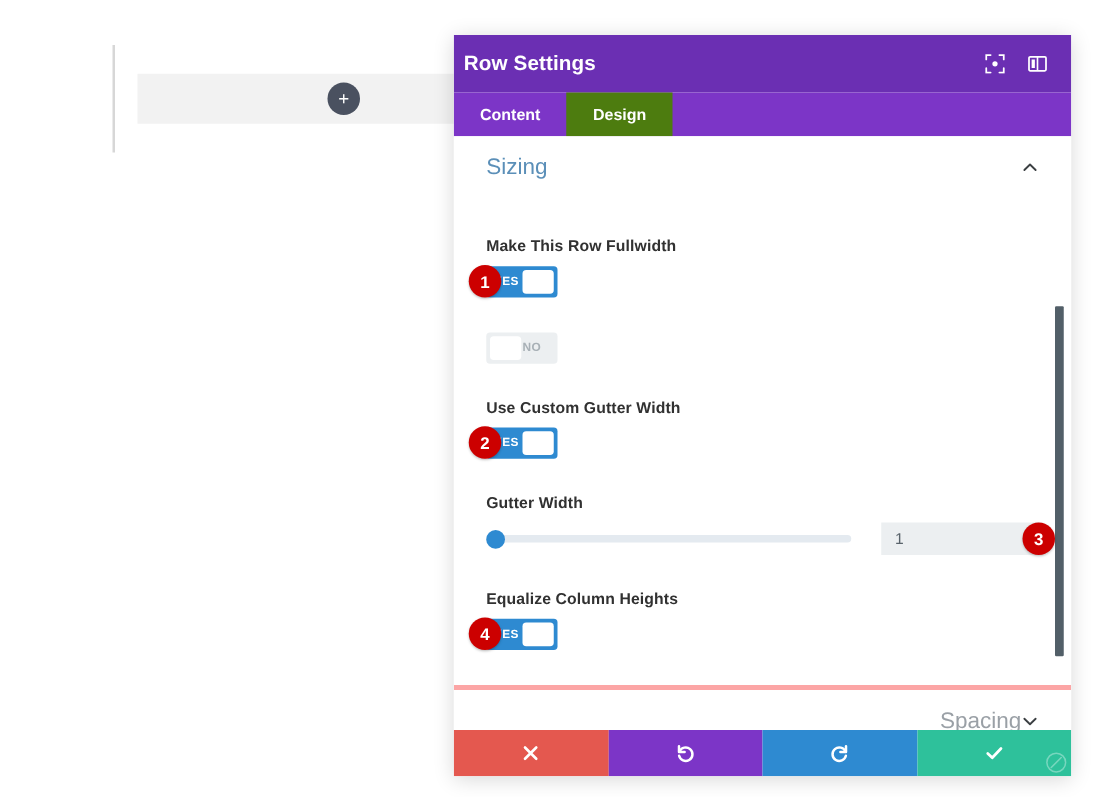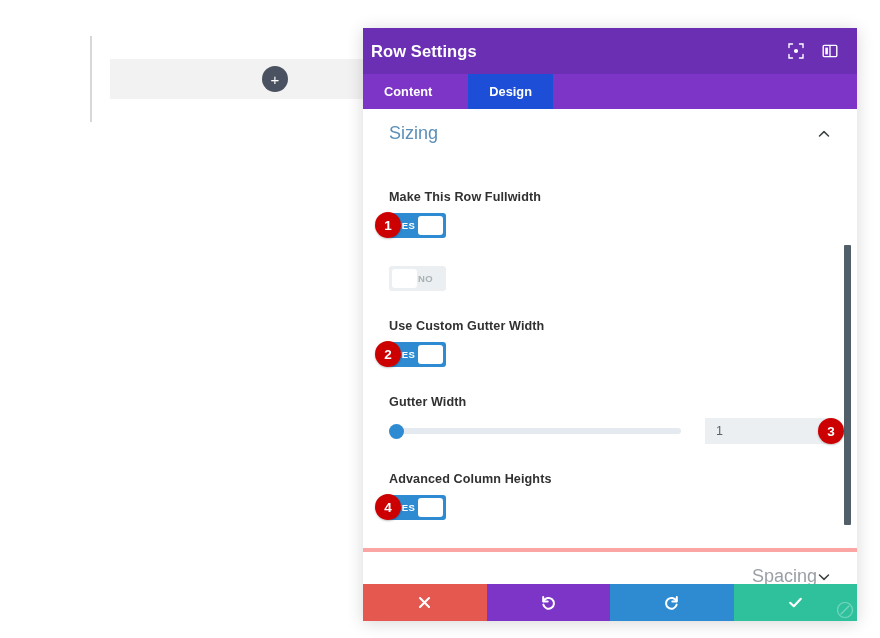--- a/index.html
+++ b/index.html
@@ -95,33 +95,32 @@
     margin-left: 8px;
   }
   .header-icon-btn svg { display: block; }
 
   
   #modal-tabs {
     height: 35px;
     background: #7c35c7;
     display: flex;
     flex: 0 0 auto;
-    gap: 15px;
   }
   .tab {
     padding: 0 21px;
     display: flex;
     align-items: center;
     color: #ffffff;
     font-size: 12.8px;
     font-weight: 700;
     cursor: pointer;
     white-space: nowrap;
   }
-  .tab.active { background: #1d4ed8; }
+  .tab.active { background: #4d7c0f; }
 
   
   #modal-body {
     flex: 1 1 auto;
     position: relative;
     overflow: hidden;
     background: #ffffff;
   }
   #modal-scroll {
     position: absolute;
@@ -401,21 +400,21 @@
                 <div class="slider-handle"></div>
               </div>
               <div class="slider-input-wrap">
                 <input class="slider-input" type="text" value="1" style="">
                 <div class="badge on-input">3</div>
               </div>
             </div>
           </div>
 
           <div class="field">
-            <div class="field-label">Advanced Column Heights</div>
+            <div class="field-label">Equalize Column Heights</div>
             <div class="toggle-wrap">
               <div class="badge on-toggle">4</div>
               <div class="toggle on">
                 <span class="state-text">YES</span>
                 <span class="knob"></span>
               </div>
             </div>
           </div>
 
         </div>

